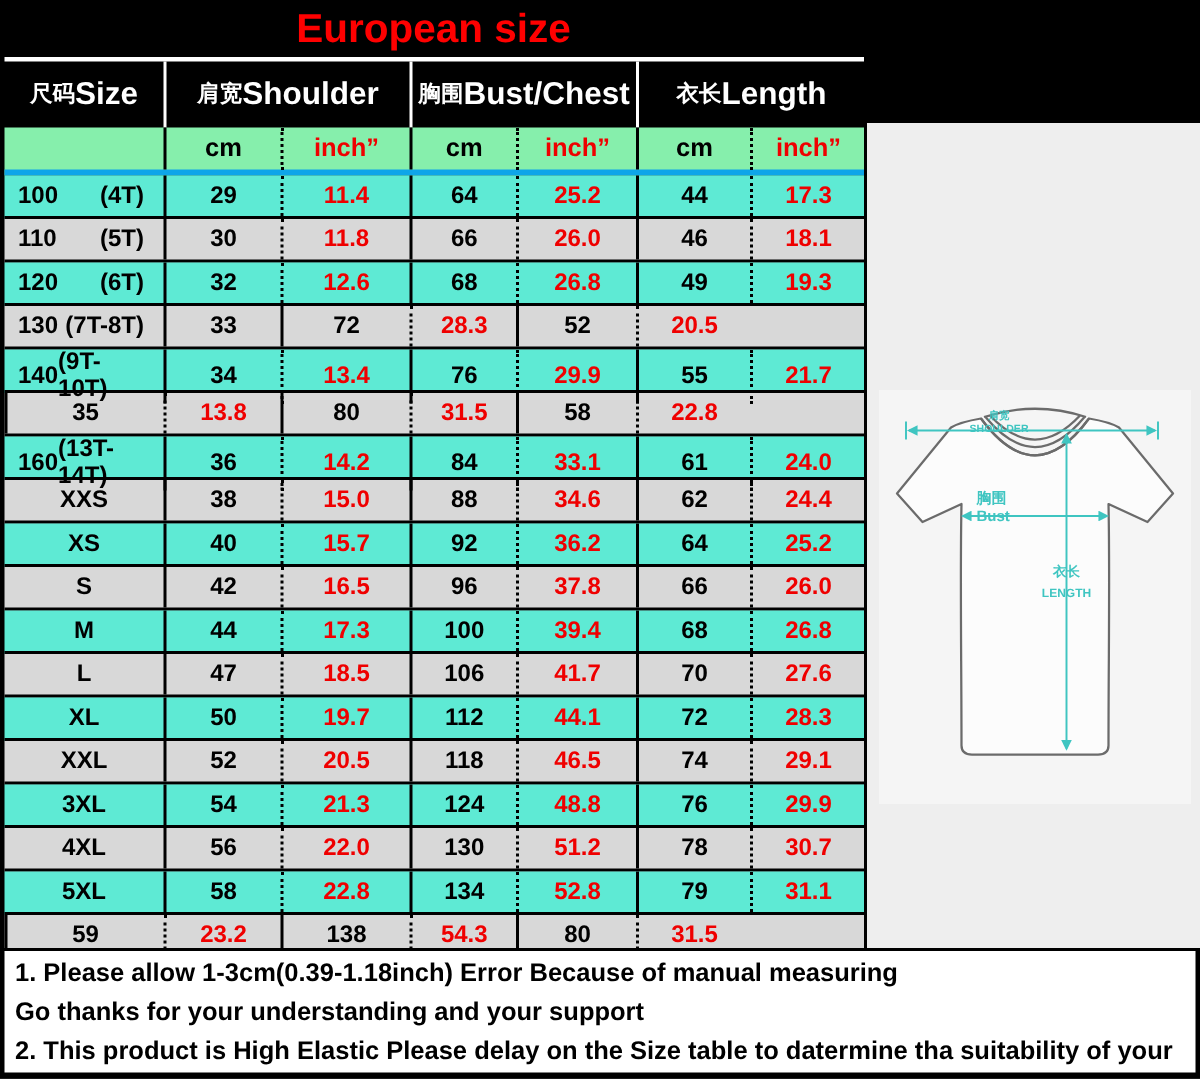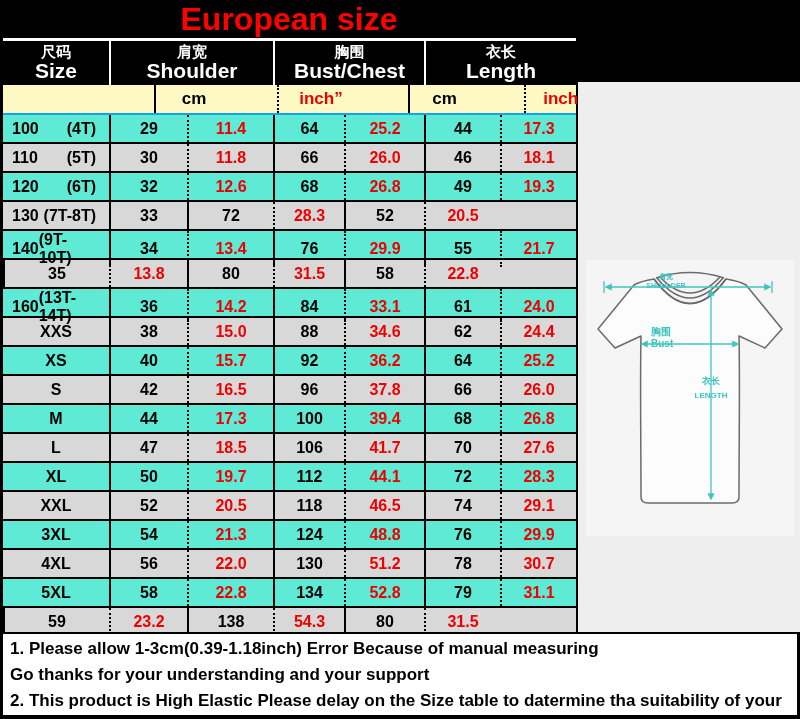--- a/index.html
+++ b/index.html
@@ -3,32 +3,32 @@
 <meta charset="utf-8">
 <style>
   html,body{margin:0;padding:0;background:#000;}
   .sheet{
     position:relative;width:800px;height:719px;background:#000;overflow:hidden;
     font-family:"Liberation Sans","DejaVu Sans",sans-serif;font-weight:bold;
   }
   
   .title-band{position:absolute;left:0;top:0;width:578px;height:38px;
     display:flex;align-items:center;justify-content:center;}
-  .title{color:#ff0000;font-size:32px;letter-spacing:0px;}
+  .title{color:#ff0000;font-size:27px;letter-spacing:0px;}
   
   .size-table{position:absolute;left:0;top:38px;width:578px;box-sizing:border-box;
     border-left:3px solid #000;border-right:2px solid #000;}
   .grid{display:grid;grid-template-columns:106px 78px 86px 71px 80px 76px 76px;}
   .thead{border-top:3px solid #ffffff;background:#000;height:44px;}
-  .thead .hcell{display:flex;flex-direction:column;align-items:center;justify-content:center;
+  .thead .hcell{display:flex;flex-direction:row;align-items:center;justify-content:center;
     color:#fff;line-height:1.05;}
   .thead .zh{font-size:15px;}
   .thead .en{font-size:21px;}
   .h2,.h3,.h4{border-left:2px solid #ffffff;}
-  .units{background:#fef9c3;height:28px;border-bottom:2px solid #0ea5e9;gap:45px;}
+  .units{background:#86efac;height:28px;border-bottom:4px solid #0ea5e9;}
   .ucell{display:flex;align-items:center;justify-content:center;font-size:17px;}
   .u-cm{color:#000;}
   .u-in{color:#ef0000;}
   .c2,.c4,.c6{border-left:2px solid #000;}
   .c3,.c5,.c7{border-left:2px dotted #000;}
   .trow{height:29px;box-sizing:border-box;border-bottom:2px solid #000;}
   .trow.dark{background:#5eead4;}
   .trow.light{background:#d8d8d8;}
   .cell{display:flex;align-items:center;justify-content:center;font-size:16px;box-sizing:border-box;}
   .lbl-split{justify-content:space-between;padding:0 13px 0 9px;}

